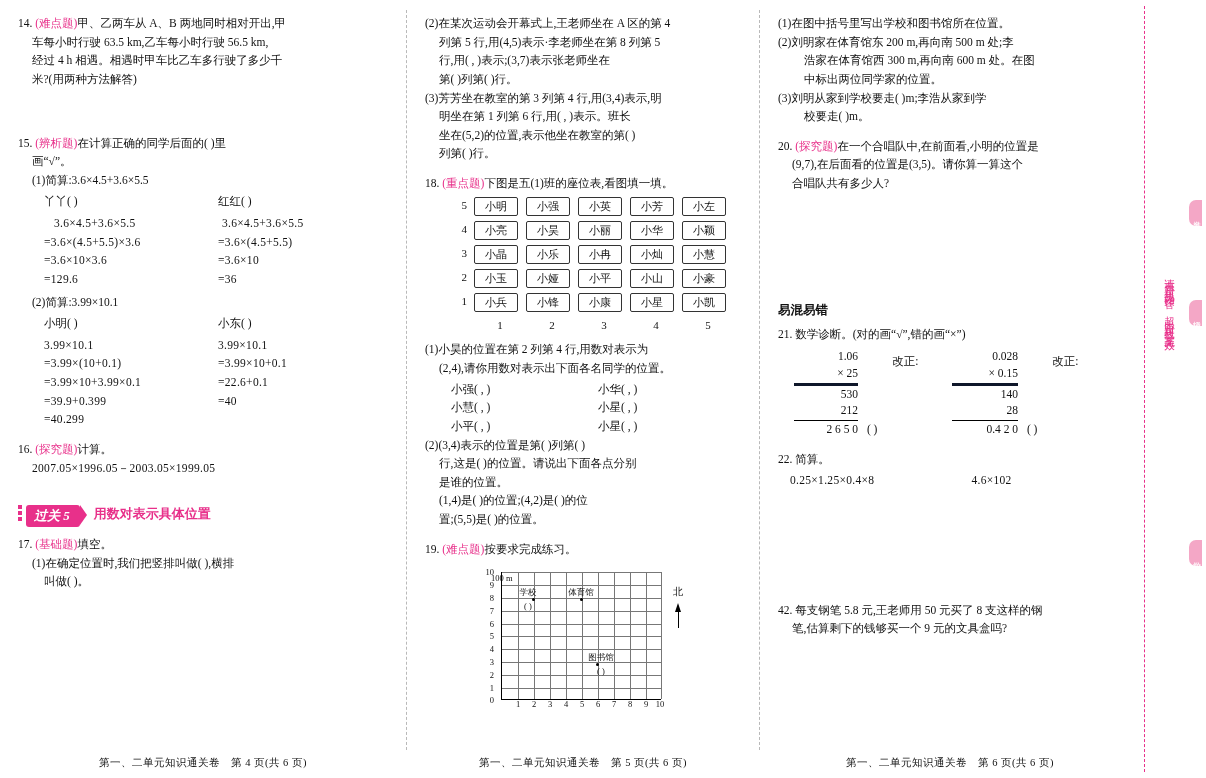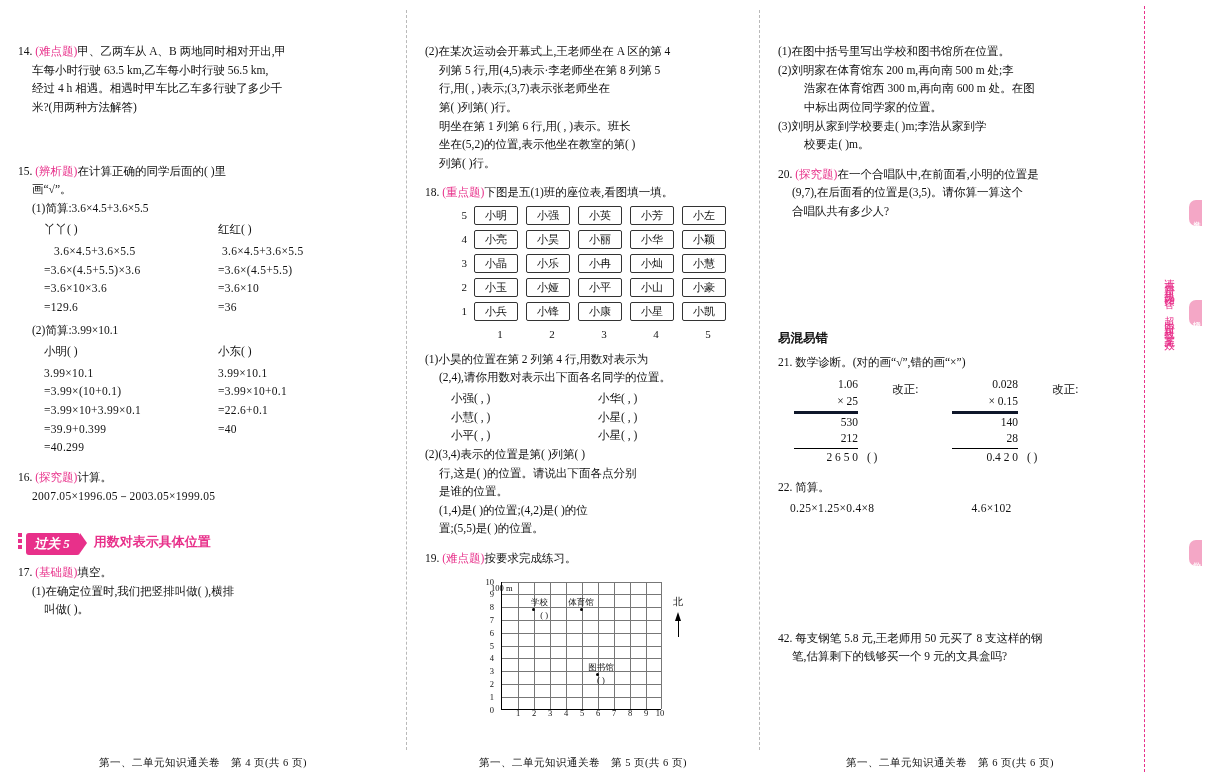--- a/index.html
+++ b/index.html
@@ -10,21 +10,20 @@
     font-family:"Liberation Serif", serif;
     font-size:11.5px;
     color:#111;
     position:relative;
     overflow:hidden;
   }
   .page { position:absolute; inset:0; display:flex; }
   .col {
     position:relative;
     padding:14px 14px 8px 18px;
-    margin-top:28px;
   }
   .col1 { width:406px; }
   .col2 { width:352px; }
   .col3 { width:380px; }
   .divider {
     width:1px;
     border-left:1px dashed #b9b9b9;
     margin-top:10px;
     margin-bottom:28px;
   }
@@ -241,20 +240,21 @@
 
   <div class="divider"></div>
 
   <div class="col col2">
 
     <div class="q">
       <div>(2)在某次运动会开幕式上,王老师坐在 A 区的第 4</div>
       <div class="indent1">列第 5 行,用(4,5)表示·李老师坐在第 8 列第 5</div>
       <div class="indent1">行,用(        ,        )表示;(3,7)表示张老师坐在</div>
       <div class="indent1">第(        )列第(        )行。</div>
+      <div>(3)芳芳坐在教室的第 3 列第 4 行,用(3,4)表示,明</div>
       <div class="indent1">明坐在第 1 列第 6 行,用(        ,        )表示。班长</div>
       <div class="indent1">坐在(5,2)的位置,表示他坐在教室的第(        )</div>
       <div class="indent1">列第(        )行。</div>
     </div>
 
     <div class="q">
       <span class="qnum">18.</span>
       <span class="tag">(重点题)</span><span>下图是五(1)班的座位表,看图填一填。</span>
 
       <div class="seat-table">
@@ -354,21 +354,21 @@
               <div class="hline" style="top:12.8px"></div>
             <div class="hline" style="top:25.6px"></div>
               <div class="hline" style="top:38.4px"></div>
             <div class="hline" style="top:51.2px"></div>
               <div class="hline" style="top:64px"></div>
             <div class="hline" style="top:76.8px"></div>
               <div class="hline" style="top:89.6px"></div>
             <div class="hline" style="top:102.4px"></div>
               <div class="hline" style="top:115.2px"></div>
           </div>
-          <div class="ptlabel" style="left:6px; top:14px; width:40px;text-align:right;">
+          <div class="ptlabel" style="left:6px; top:14px; width:40px;">
             <span>学校</span><br>
             <span>( )</span>
           </div>
           <div class="dot" style="left:30px; top:26px;"></div>
           <div class="ptlabel" style="left:54px; top:14px; width:50px;">
             <span>体育馆</span>
           </div>
           <div class="dot" style="left:78px; top:26px;"></div>
           <div class="ptlabel" style="left:74px; top:79px; width:50px;">
             <span>图书馆</span><br>

